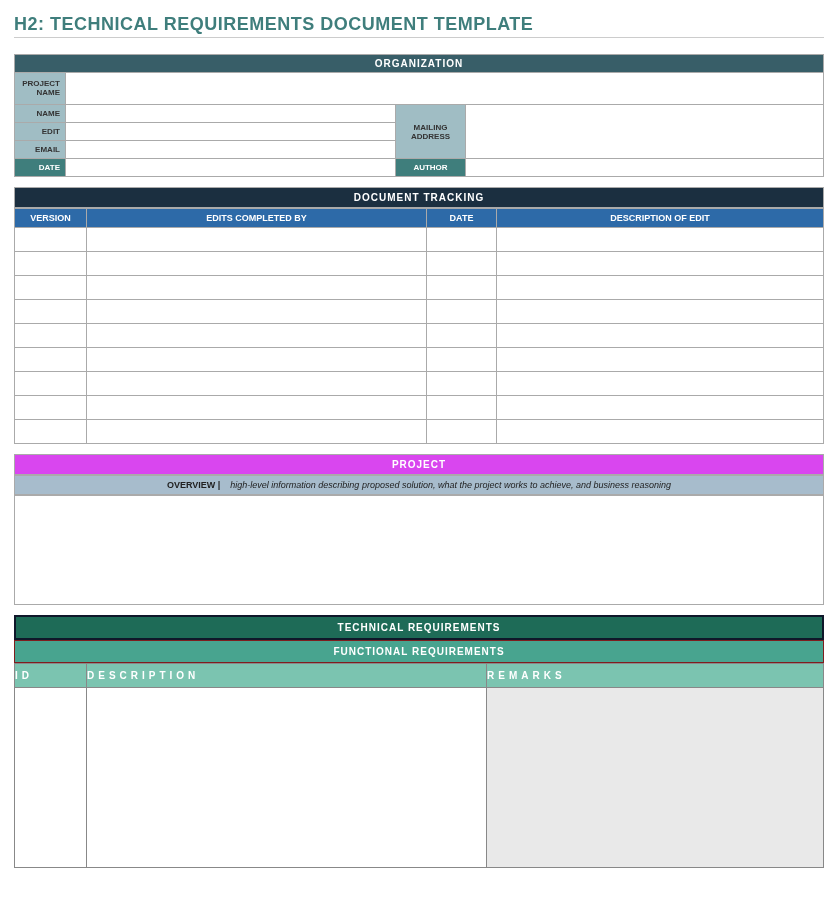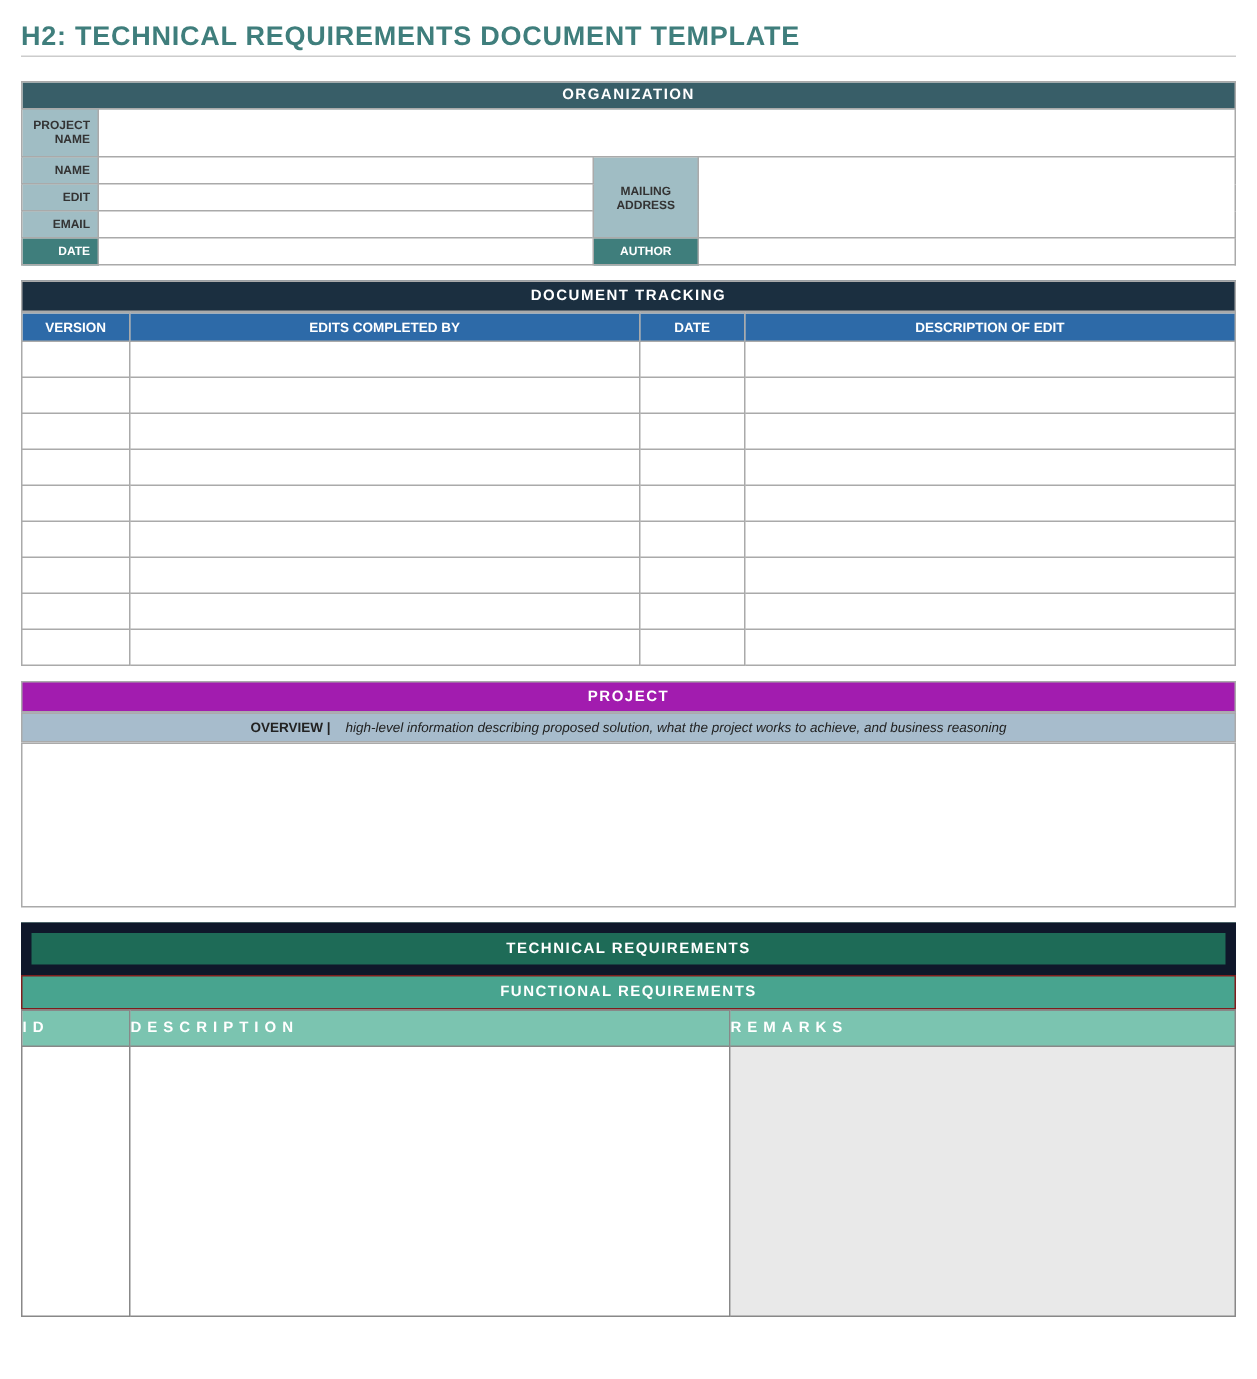--- a/index.html
+++ b/index.html
@@ -70,21 +70,21 @@
     color: #fff;
     text-align: center;
     font-weight: bold;
     font-size: 9px;
     padding: 4px 0;
   }
   .dt-cell { background: #fff; height: 24px; }
 
   
   .proj-header {
-    background: #a21caf;
+    background: #d946ef;
     color: #fff;
     text-align: center;
     font-weight: bold;
     font-size: 10px;
     letter-spacing: 1px;
     padding: 4px 0;
     border: 1px solid #aaa;
   }
   .proj-overview {
     background: #a7bccc;
@@ -104,21 +104,21 @@
 
   
   .tech-header {
     background: #1e6b57;
     color: #fff;
     text-align: center;
     font-weight: bold;
     font-size: 10px;
     letter-spacing: 1px;
     padding: 5px 0;
-    border: 7px solid #0f172a;
+    border: 2px solid #0f172a;
   }
   .func-header {
     background: #48a48f;
     color: #fff;
     text-align: center;
     font-weight: bold;
     font-size: 10px;
     letter-spacing: 1px;
     padding: 5px 0;
     border: 1px solid #7f1d1d;

